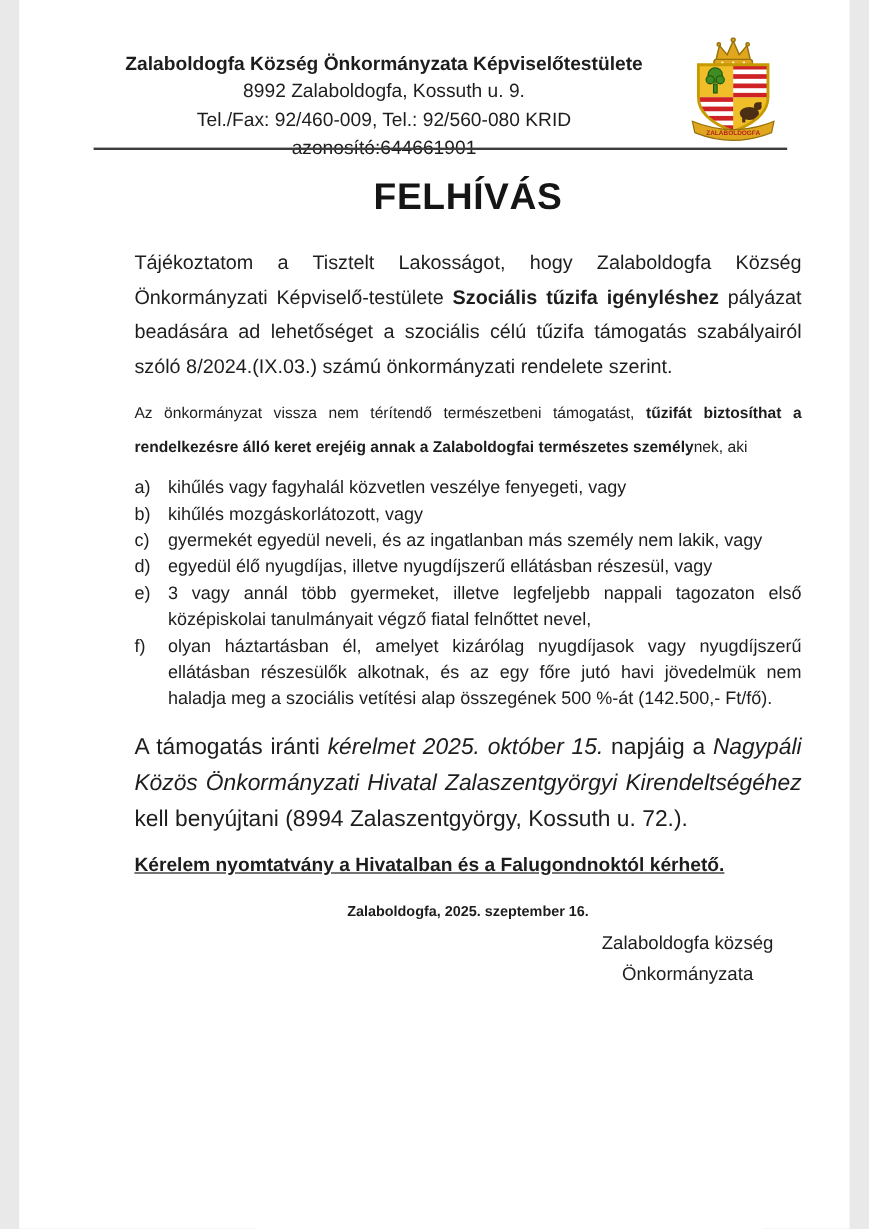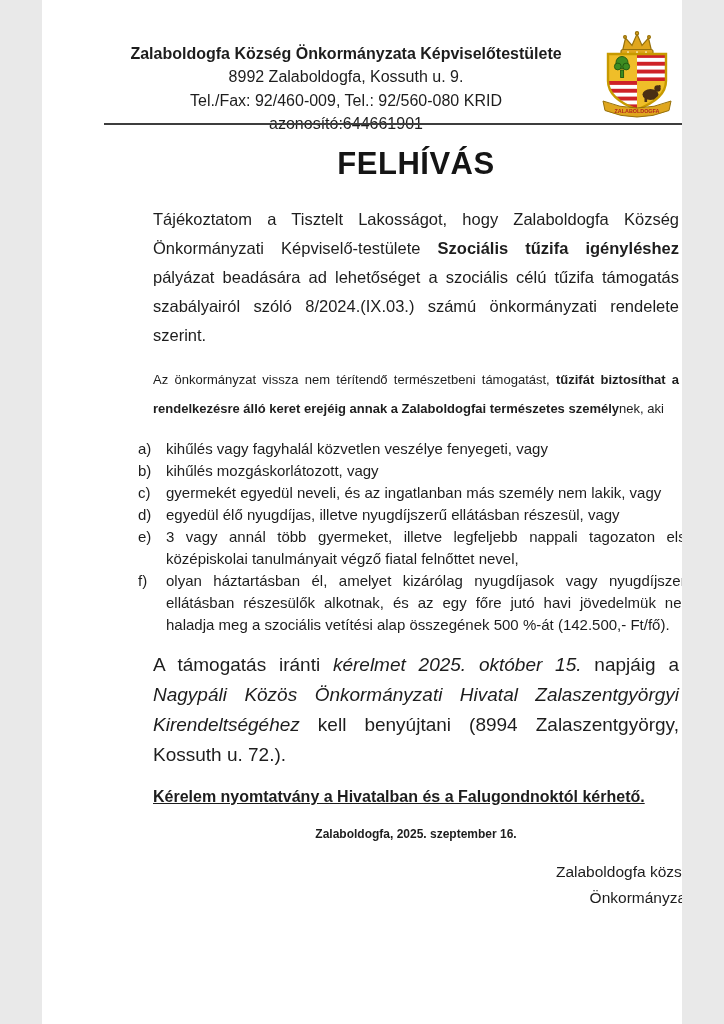--- a/index.html
+++ b/index.html
@@ -1,18 +1,18 @@
 <!DOCTYPE html>
 <html><head>
 <meta charset="utf-8">
 <style>
   html, body { margin: 0; padding: 0; background: #e9e9e9; }
   .page {
     position: relative;
-    width: 640px;
+    width: 692px;
     height: 1024px;
     margin: 0 auto;
     background: #ffffff;
     font-family: "Liberation Sans", sans-serif;
     color: #1d1d1d;
     overflow: hidden;
   }
 
   
   .head-text {
@@ -45,37 +45,37 @@
     width: 556px;
   }
   .title {
     margin: 0;
     font-size: 31px;
     font-weight: bold;
     text-align: center;
     letter-spacing: 0.5px;
     color: #151515;
   }
-  .para { margin: 15px; text-align: justify; }
+  .para { margin: 0; text-align: justify; }
   .p-intro   { margin-top: 23px; font-size: 16.5px; line-height: 29px; }
   .p-support { margin-top: 8px;  font-size: 13px; line-height: 29px; }
 
   .criteria { margin-top: 9px; font-size: 15px; line-height: 22px; }
   .crit-item { display: flex; }
   .crit-marker { flex: 0 0 28px; }
   .crit-text { flex: 1; text-align: justify; }
 
   .p-deadline { margin-top: 14px; font-size: 19px; line-height: 30px; }
   .p-closing  { margin-top: 12px; font-size: 16px; line-height: 23px; font-weight: bold; text-align: left; text-decoration: underline; }
   .p-dateline { margin-top: 16px; font-size: 12px; line-height: 20px; text-align: center; font-weight: bold; }
 
   .signature {
     margin: 5px 0 0 361px;
     width: 200px;
-    text-align: right;
+    text-align: center;
     font-size: 15.5px;
     line-height: 26px;
   }
 
   .run.bold { font-weight: bold; }
   .run.bolditalic { font-weight: normal; font-style: italic; }
 </style>
 </head>
 <body>
 

